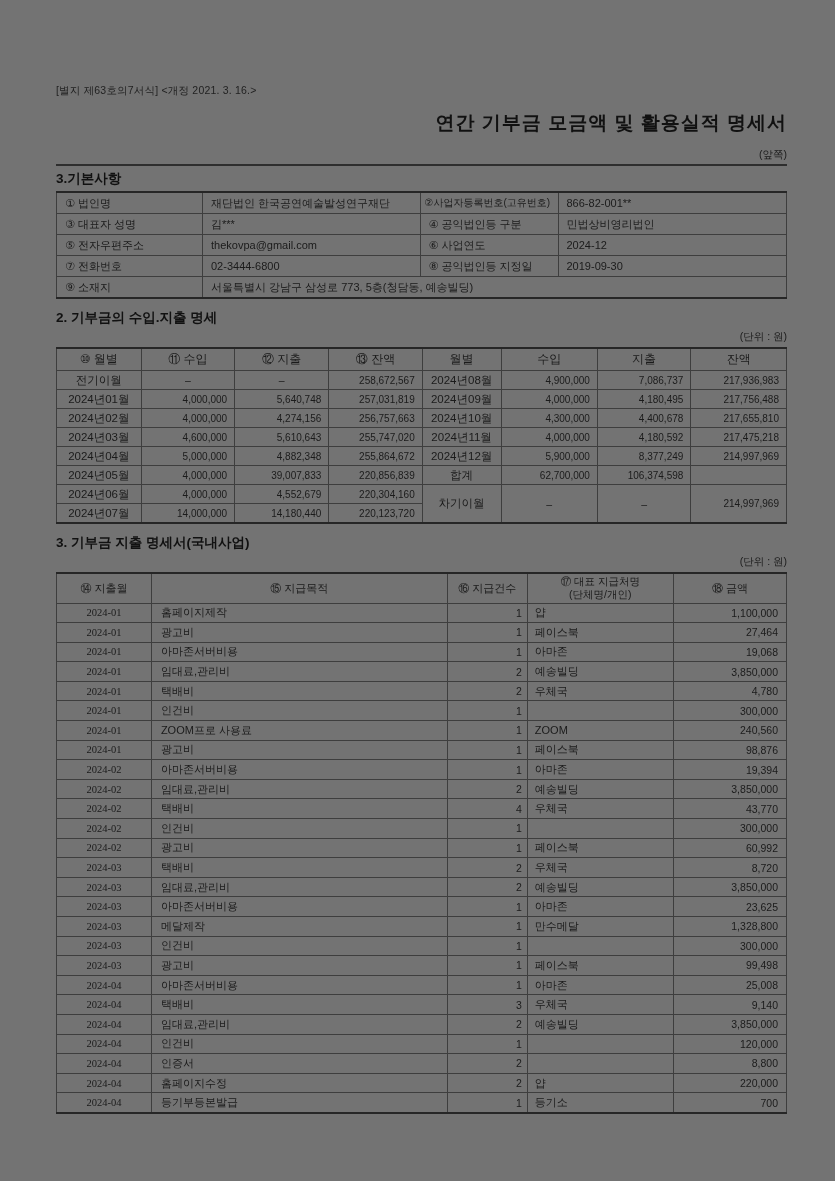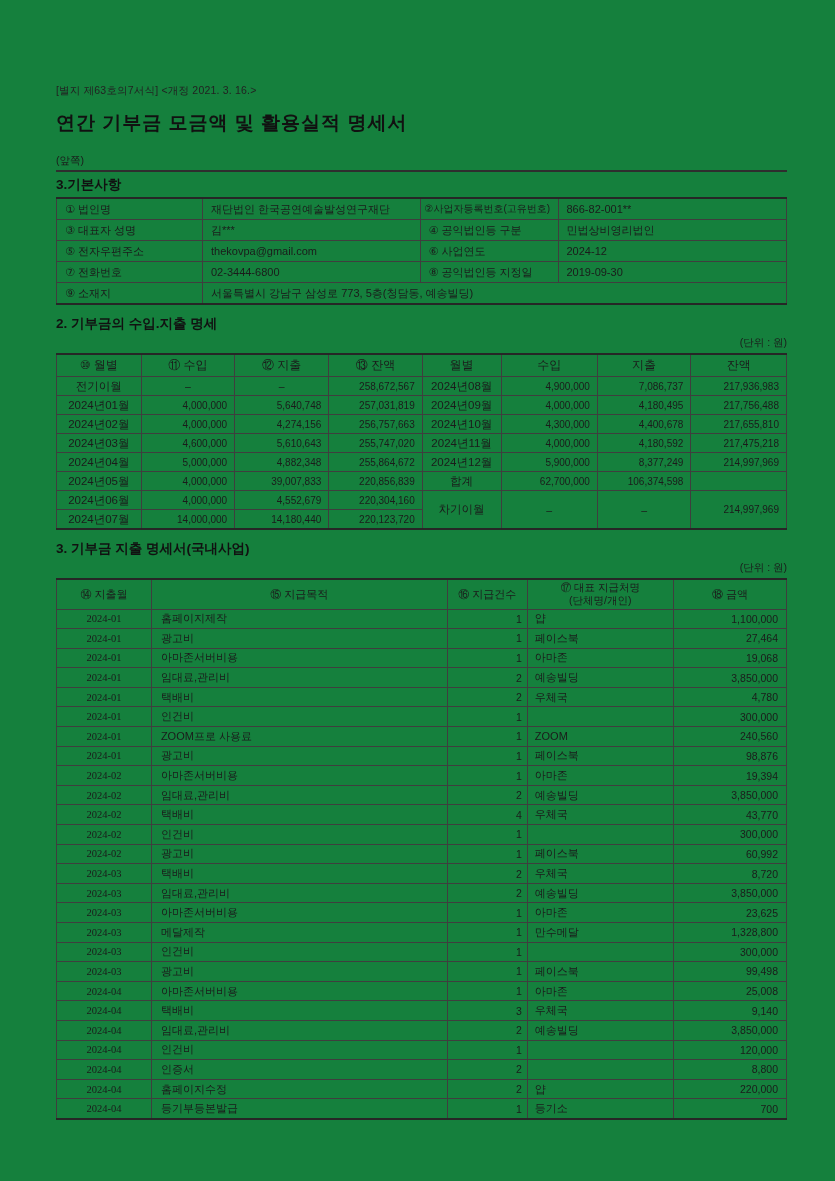--- a/index.html
+++ b/index.html
@@ -2,24 +2,24 @@
 <html><head>
 <meta charset="utf-8">
 <style>
   html,body{margin:0;padding:0;background:#ffffff;}
   body{
     width:835px;height:1181px;
     font-family:"Liberation Sans","DejaVu Sans",sans-serif;
     color:#1b1b1b;
     -webkit-font-smoothing:antialiased;
   }
-  .page{box-sizing:border-box;width:835px;height:1181px;padding:84px 48px 12px 56px;background:#15803d;}
+  .page{box-sizing:border-box;width:835px;height:1181px;padding:84px 48px 12px 56px;background:#737373;}
   .form-ref{font-size:10.5px;color:#222;letter-spacing:0.2px;}
-  .doc-title{text-align:left;font-size:19px;font-weight:700;letter-spacing:1px;margin:12px 0 0 0;color:#111;}
-  .side-label{text-align:left;font-size:10.5px;margin-top:18px;margin-bottom:2px;}
+  .doc-title{text-align:right;font-size:19px;font-weight:700;letter-spacing:1px;margin:12px 0 0 0;color:#111;}
+  .side-label{text-align:right;font-size:10.5px;margin-top:12px;margin-bottom:2px;}
   .top-rule{border:0;border-top:2px solid #2e2e2e;margin:1px 0 0 0;}
   .sec-title{font-size:13.5px;font-weight:700;color:#111;padding:4px 0 3px 0;}
   .sec-title.gap{margin-top:6px;}
   .unit-label{text-align:right;font-size:10.5px;margin:0 0 3px 0;}
 
   table{width:100%;border-collapse:collapse;table-layout:fixed;
         border:1px solid #353535;border-top:2px solid #262626;border-bottom:2px solid #262626;}
   td,th{border:1px solid #3e3e3e;overflow:hidden;white-space:nowrap;padding:0;}
   th{font-weight:400;text-align:center;vertical-align:middle;}
 

